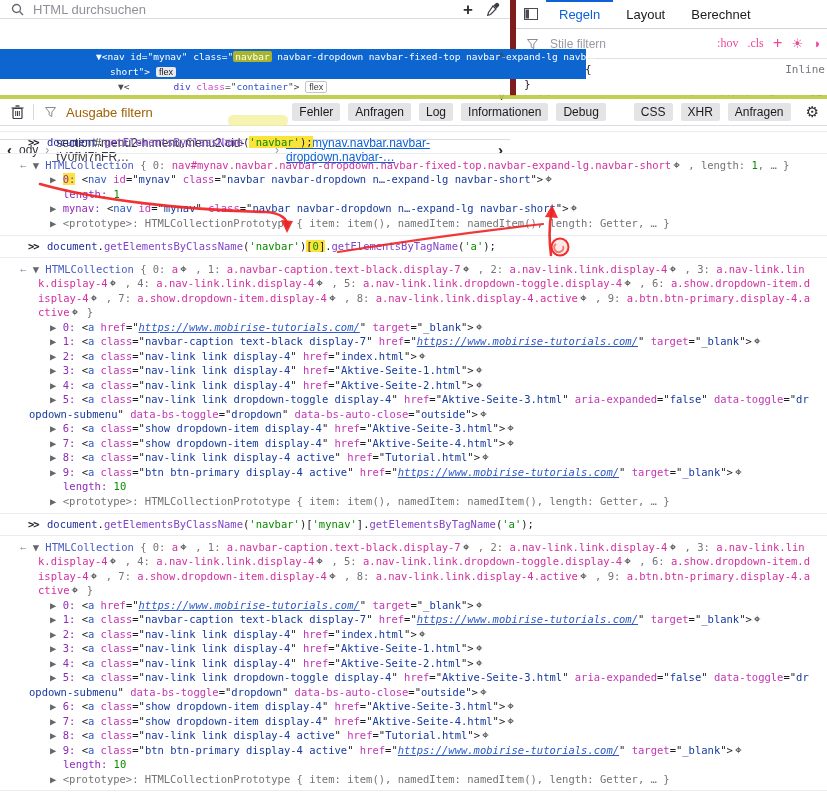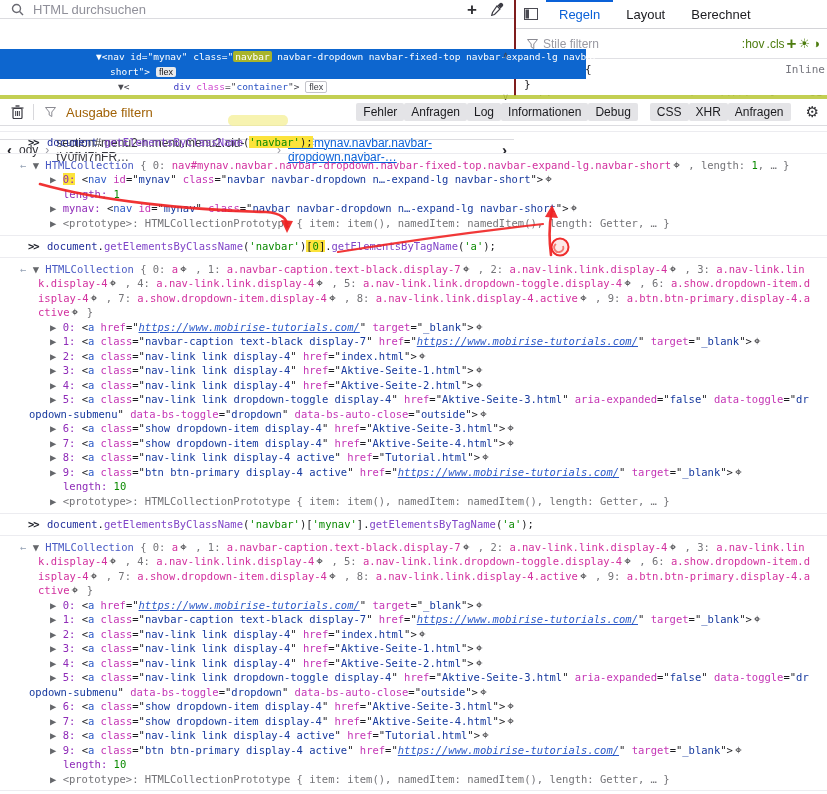--- a/index.html
+++ b/index.html
@@ -1,20 +1,20 @@
 <!DOCTYPE html>
 <html><head>
 <meta charset="utf-8">
 <style>
   html,body{margin:0;padding:0;background:#e9e9ec;}
   .app{position:relative;width:827px;height:794px;background:#fff;overflow:hidden;
        font-family:"Liberation Sans",sans-serif;color:#1a1a1e;}
   
   .top{display:flex;height:96px;}
-  .left{width:516px;border-right:2px solid #7f1d1d;display:flex;flex-direction:column;box-sizing:border-box;}
+  .left{width:516px;border-right:6px solid #7f1d1d;display:flex;flex-direction:column;box-sizing:border-box;}
   .searchbar{height:29px;border-bottom:1px solid #dcdce0;display:flex;align-items:center;padding:0 8px;gap:7px;box-sizing:border-box;}
   .search-text{color:#90909a;font-size:13px;flex:1;}
   .iconbtn{display:flex;align-items:center;justify-content:center;width:18px;height:18px;color:#4a4a52;}
   .plus{font-size:17px;font-weight:bold;color:#2f2f33;line-height:1;}
   .markup{flex:1;position:relative;font:9.5px/15px "DejaVu Sans Mono",monospace;white-space:pre;}
   .m-row{height:15px;}
   .m-sel{background:#0d66cf;color:#fff;width:586px;box-sizing:border-box;}
   .m-line1{padding-left:96px;}
   .m-line2{padding-left:110px;}
   .m-div{padding-left:118px;color:#1a1a1e;}
@@ -27,36 +27,36 @@
   .bc-chev{font-size:15px;font-weight:bold;color:#202026;line-height:1;}
   .bc-sep{color:#9a9aa2;}
   .bc-sel{color:#0a61d8;text-decoration:underline;}
   .bc-right{margin-left:auto;}
   
   .right{flex:1;display:flex;flex-direction:column;min-width:0;}
   .tabs{height:29px;border-bottom:1px solid #d4d4d8;display:flex;align-items:stretch;box-sizing:border-box;}
   .paneltoggle{width:30px;display:flex;align-items:center;justify-content:center;color:#4a4a52;}
   .tab{padding:0 13px;display:flex;align-items:center;font-size:13px;color:#1b1b1f;}
   .tab.active{color:#0a61d8;box-shadow:inset 0 2px 0 #0a61d8;}
-  .rtools{height:30px;border-bottom:1px solid #e0e0e4;display:flex;align-items:center;padding:0 7px;gap:2px;font-size:12px;box-sizing:border-box;color:#2f2f33;}
+  .rtools{height:30px;border-bottom:1px solid #e0e0e4;display:flex;align-items:center;padding:0 7px;gap:9px;font-size:12px;box-sizing:border-box;color:#2f2f33;}
   .rfilter{color:#9a9aa2;flex:1;}
-  .rbtn{color:#4d7c0f;}
+  .rbtn{color:#ec4899;font-family:Liberation Serif, serif;}
   .sun{font-size:13px;} .moon{font-size:13px;}
   .rulearea{flex:1;overflow:hidden;font:11px/15px "DejaVu Sans Mono",monospace;padding:3px 0 0 8px;color:#1f1f23;}
   .ruleline{display:flex;padding-right:2px;}
   .rulesrc{margin-left:auto;color:#76767e;white-space:nowrap;overflow:hidden;}
   .gridicon{color:#9a9aa2;margin:0 4px;}
   .partial{height:8px;overflow:hidden;display:flex;color:#55555c;}
   .partialsrc{margin-left:auto;color:#76767e;margin-right:4px;}
   
   .console{position:absolute;top:99px;left:0;right:0;bottom:0;display:flex;flex-direction:column;}
   .ctools{display:flex;align-items:center;padding:0 8px;gap:7px;height:27px;border-bottom:1px solid #dcdce0;font-size:13px;box-sizing:border-box;}
   .vdiv{width:1px;height:16px;background:#d8d8dc;}
   .cfilter{color:#a16207;}
-  .chips{display:flex;gap:0;margin-left:auto;align-items:center;}
+  .chips{display:flex;gap:8px;margin-left:auto;align-items:center;}
   .chip{background:#e4e4e7;color:#1b1b1f;font-size:12px;padding:2px 7px;border-radius:2px;}
   .chipgap{width:12px;}
   .gear{font-size:15px;color:#2f2f33;margin-left:8px;}
   .cout{flex:1;overflow:hidden;font:10.5px/14.5px "DejaVu Sans Mono",monospace;color:#1a1a1e;}
   .row-command{border-top:1px solid #ececf0;border-bottom:1px solid #ececf0;padding:3px 12px 3px 47px;position:relative;margin-top:5px;}
   .row-command .p{position:absolute;left:28px;}
   .row-bottom{border-top:1px solid #ececf0;padding:2px 0 2px 47px;position:relative;margin-top:4px;}
   .row-bottom .p{position:absolute;left:28px;}
   .row-header{padding-left:38px;text-indent:-18px;word-break:break-all;margin-top:4px;padding-right:12px;}
   .row-tree1{padding-left:50px;padding-right:12px;}

